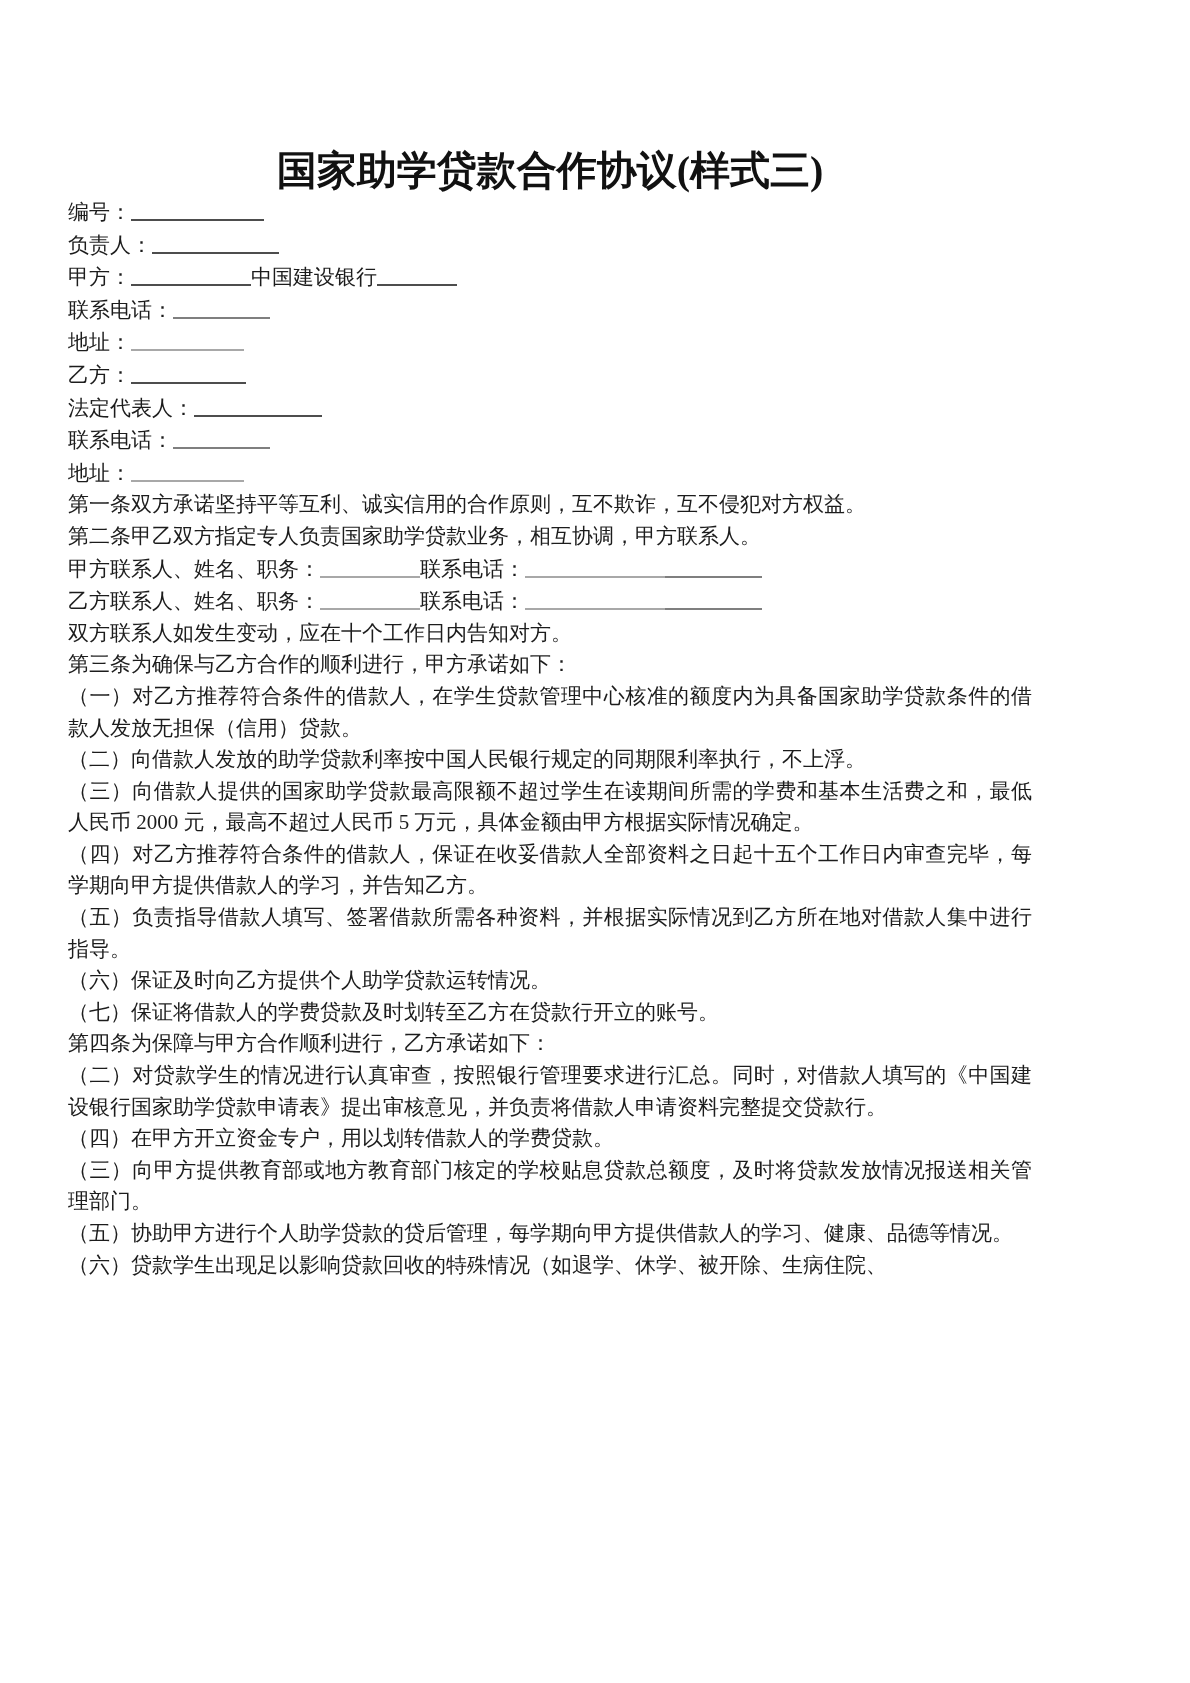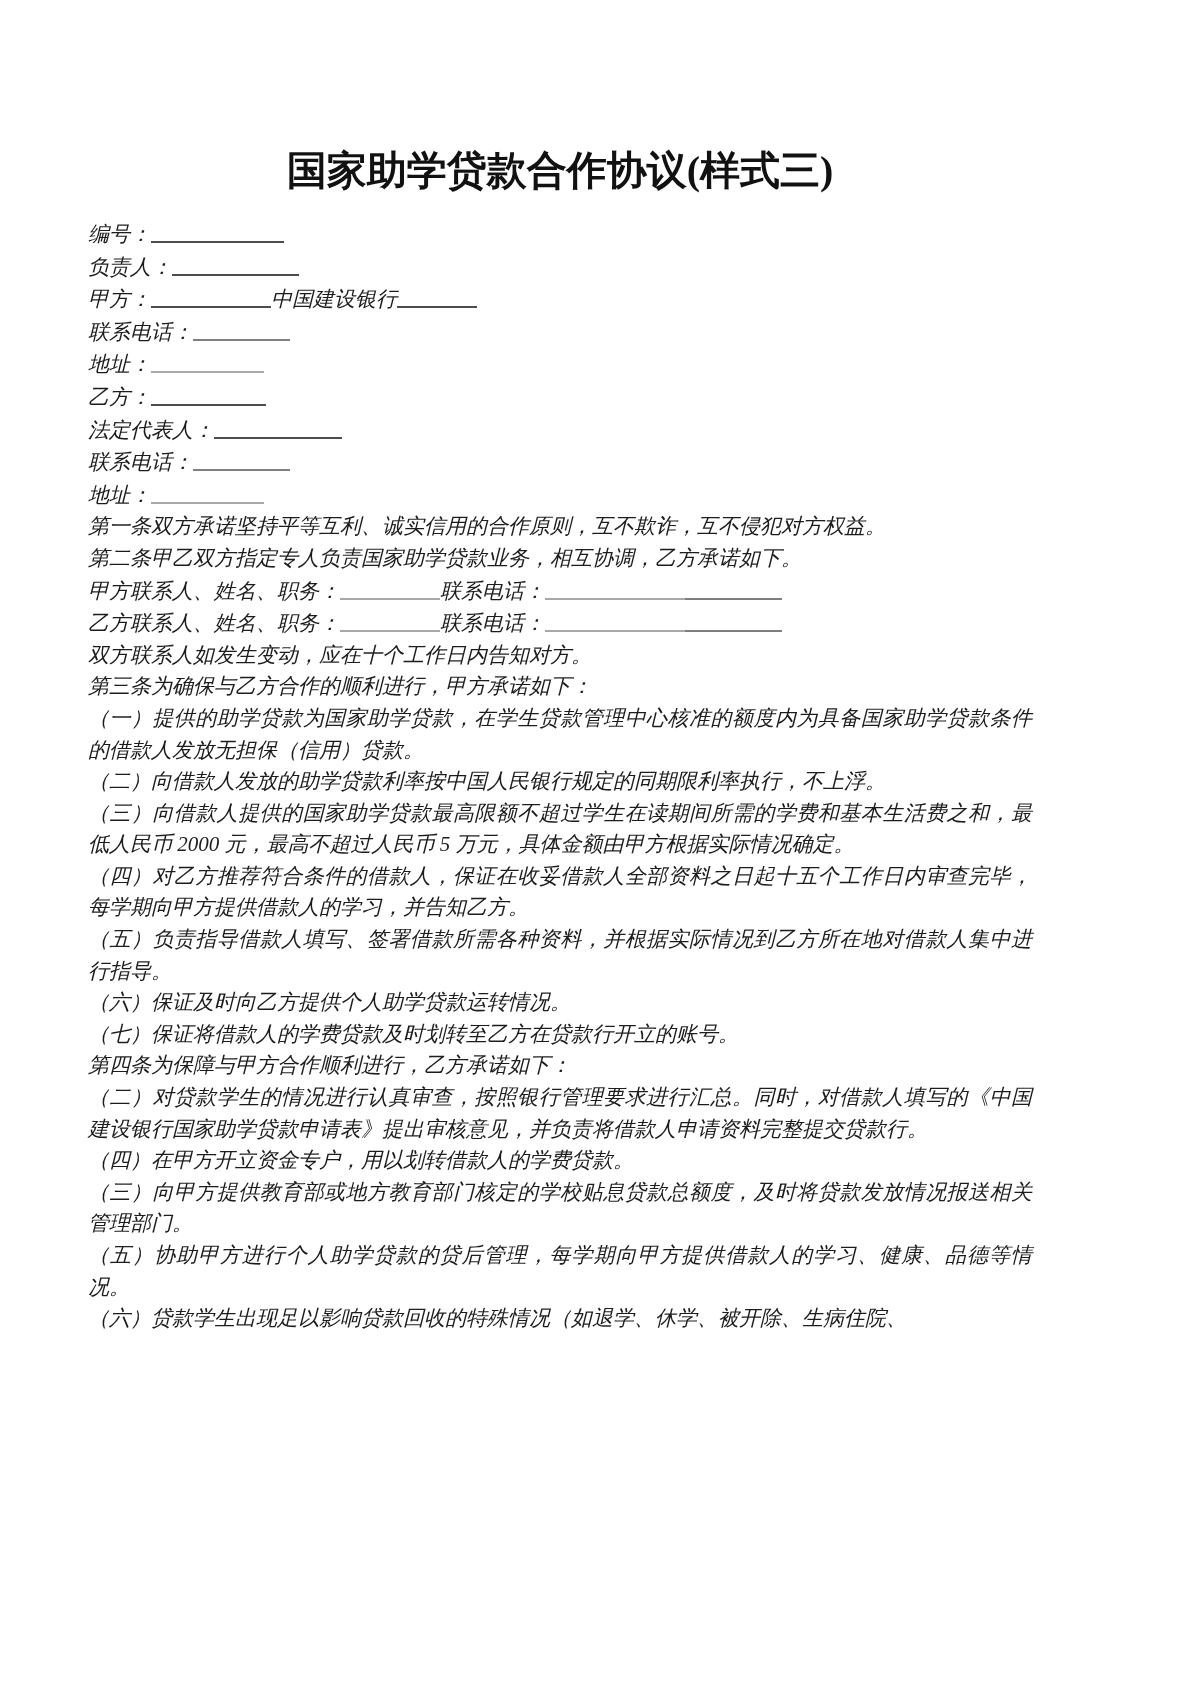--- a/index.html
+++ b/index.html
@@ -6,40 +6,38 @@
     margin: 0;
     padding: 0;
     background: #ffffff;
   }
   .page {
     position: relative;
     width: 1190px;
     height: 1430px;
     background: #ffffff;
     box-sizing: border-box;
-    padding: 146px 158px 0 88px;
+    padding: 146px 158px 0 68px;
     font-family: "Liberation Serif", "DejaVu Serif", serif;
     color: #1c1c1c;
     overflow: hidden;
   }
   .title {
     margin: 0;
     font-size: 40px;
     font-weight: bold;
     line-height: 50px;
     text-align: center;
     color: #111111;
     white-space: nowrap;
   }
   .doc-body {
-    margin-top: 22px;
     font-size: 21px;
     line-height: 31.6px;
     text-align: justify;
-    font-style: italic;
   }
   .para {
     margin: 0;
     text-align: justify;
   }
   .field-line {
     margin: 0;
     white-space: nowrap;
   }
   .lbl {
@@ -63,26 +61,26 @@
       <div class="field-line"><span class="lbl">编号：</span><span class="blank" style="width: 133px; border-bottom-color: rgb(77, 77, 77);"></span></div>
       <div class="field-line"><span class="lbl">负责人：</span><span class="blank" style="width: 127px; border-bottom-color: rgb(77, 77, 77);"></span></div>
       <div class="field-line"><span class="lbl">甲方：</span><span class="blank" style="width: 120px; border-bottom-color: rgb(77, 77, 77);"></span><span class="lbl">中国建设银行</span><span class="blank" style="width: 80px; border-bottom-color: rgb(77, 77, 77);"></span></div>
       <div class="field-line"><span class="lbl">联系电话：</span><span class="blank" style="width: 97px; border-bottom-color: rgb(127, 127, 127);"></span></div>
       <div class="field-line"><span class="lbl">地址：</span><span class="blank" style="width: 113px; border-bottom-color: rgb(168, 168, 168);"></span></div>
       <div class="field-line"><span class="lbl">乙方：</span><span class="blank" style="width: 115px; border-bottom-color: rgb(77, 77, 77);"></span></div>
       <div class="field-line"><span class="lbl">法定代表人：</span><span class="blank" style="width: 128px; border-bottom-color: rgb(77, 77, 77);"></span></div>
       <div class="field-line"><span class="lbl">联系电话：</span><span class="blank" style="width: 97px; border-bottom-color: rgb(127, 127, 127);"></span></div>
       <div class="field-line"><span class="lbl">地址：</span><span class="blank" style="width: 113px; border-bottom-color: rgb(168, 168, 168);"></span></div>
       <div class="para">第一条双方承诺坚持平等互利、诚实信用的合作原则，互不欺诈，互不侵犯对方权益。</div>
-      <div class="para">第二条甲乙双方指定专人负责国家助学贷款业务，相互协调，乙方承诺如下。</div>
+      <div class="para">第二条甲乙双方指定专人负责国家助学贷款业务，相互协调，甲方联系人。</div>
       <div class="field-line"><span class="lbl">甲方联系人、姓名、职务：</span><span class="blank" style="width: 100px; border-bottom-color: rgb(168, 168, 168);"></span><span class="lbl">联系电话：</span><span class="blank" style="width: 140px; border-bottom-color: rgb(168, 168, 168);"></span><span class="blank" style="width: 97px; border-bottom-color: rgb(127, 127, 127);"></span></div>
       <div class="field-line"><span class="lbl">乙方联系人、姓名、职务：</span><span class="blank" style="width: 100px; border-bottom-color: rgb(168, 168, 168);"></span><span class="lbl">联系电话：</span><span class="blank" style="width: 140px; border-bottom-color: rgb(168, 168, 168);"></span><span class="blank" style="width: 97px; border-bottom-color: rgb(127, 127, 127);"></span></div>
       <div class="para">双方联系人如发生变动，应在十个工作日内告知对方。</div>
       <div class="para">第三条为确保与乙方合作的顺利进行，甲方承诺如下：</div>
-      <div class="para">（一）提供的助学贷款为国家助学贷款，在学生贷款管理中心核准的额度内为具备国家助学贷款条件的借款人发放无担保（信用）贷款。</div>
+      <div class="para">（一）对乙方推荐符合条件的借款人，在学生贷款管理中心核准的额度内为具备国家助学贷款条件的借款人发放无担保（信用）贷款。</div>
       <div class="para">（二）向借款人发放的助学贷款利率按中国人民银行规定的同期限利率执行，不上浮。</div>
       <div class="para">（三）向借款人提供的国家助学贷款最高限额不超过学生在读期间所需的学费和基本生活费之和，最低人民币 2000 元，最高不超过人民币 5 万元，具体金额由甲方根据实际情况确定。</div>
       <div class="para">（四）对乙方推荐符合条件的借款人，保证在收妥借款人全部资料之日起十五个工作日内审查完毕，每学期向甲方提供借款人的学习，并告知乙方。</div>
       <div class="para">（五）负责指导借款人填写、签署借款所需各种资料，并根据实际情况到乙方所在地对借款人集中进行指导。</div>
       <div class="para">（六）保证及时向乙方提供个人助学贷款运转情况。</div>
       <div class="para">（七）保证将借款人的学费贷款及时划转至乙方在贷款行开立的账号。</div>
       <div class="para">第四条为保障与甲方合作顺利进行，乙方承诺如下：</div>
       <div class="para">（二）对贷款学生的情况进行认真审查，按照银行管理要求进行汇总。同时，对借款人填写的《中国建设银行国家助学贷款申请表》提出审核意见，并负责将借款人申请资料完整提交贷款行。</div>
       <div class="para">（四）在甲方开立资金专户，用以划转借款人的学费贷款。</div>
       <div class="para">（三）向甲方提供教育部或地方教育部门核定的学校贴息贷款总额度，及时将贷款发放情况报送相关管理部门。</div>

